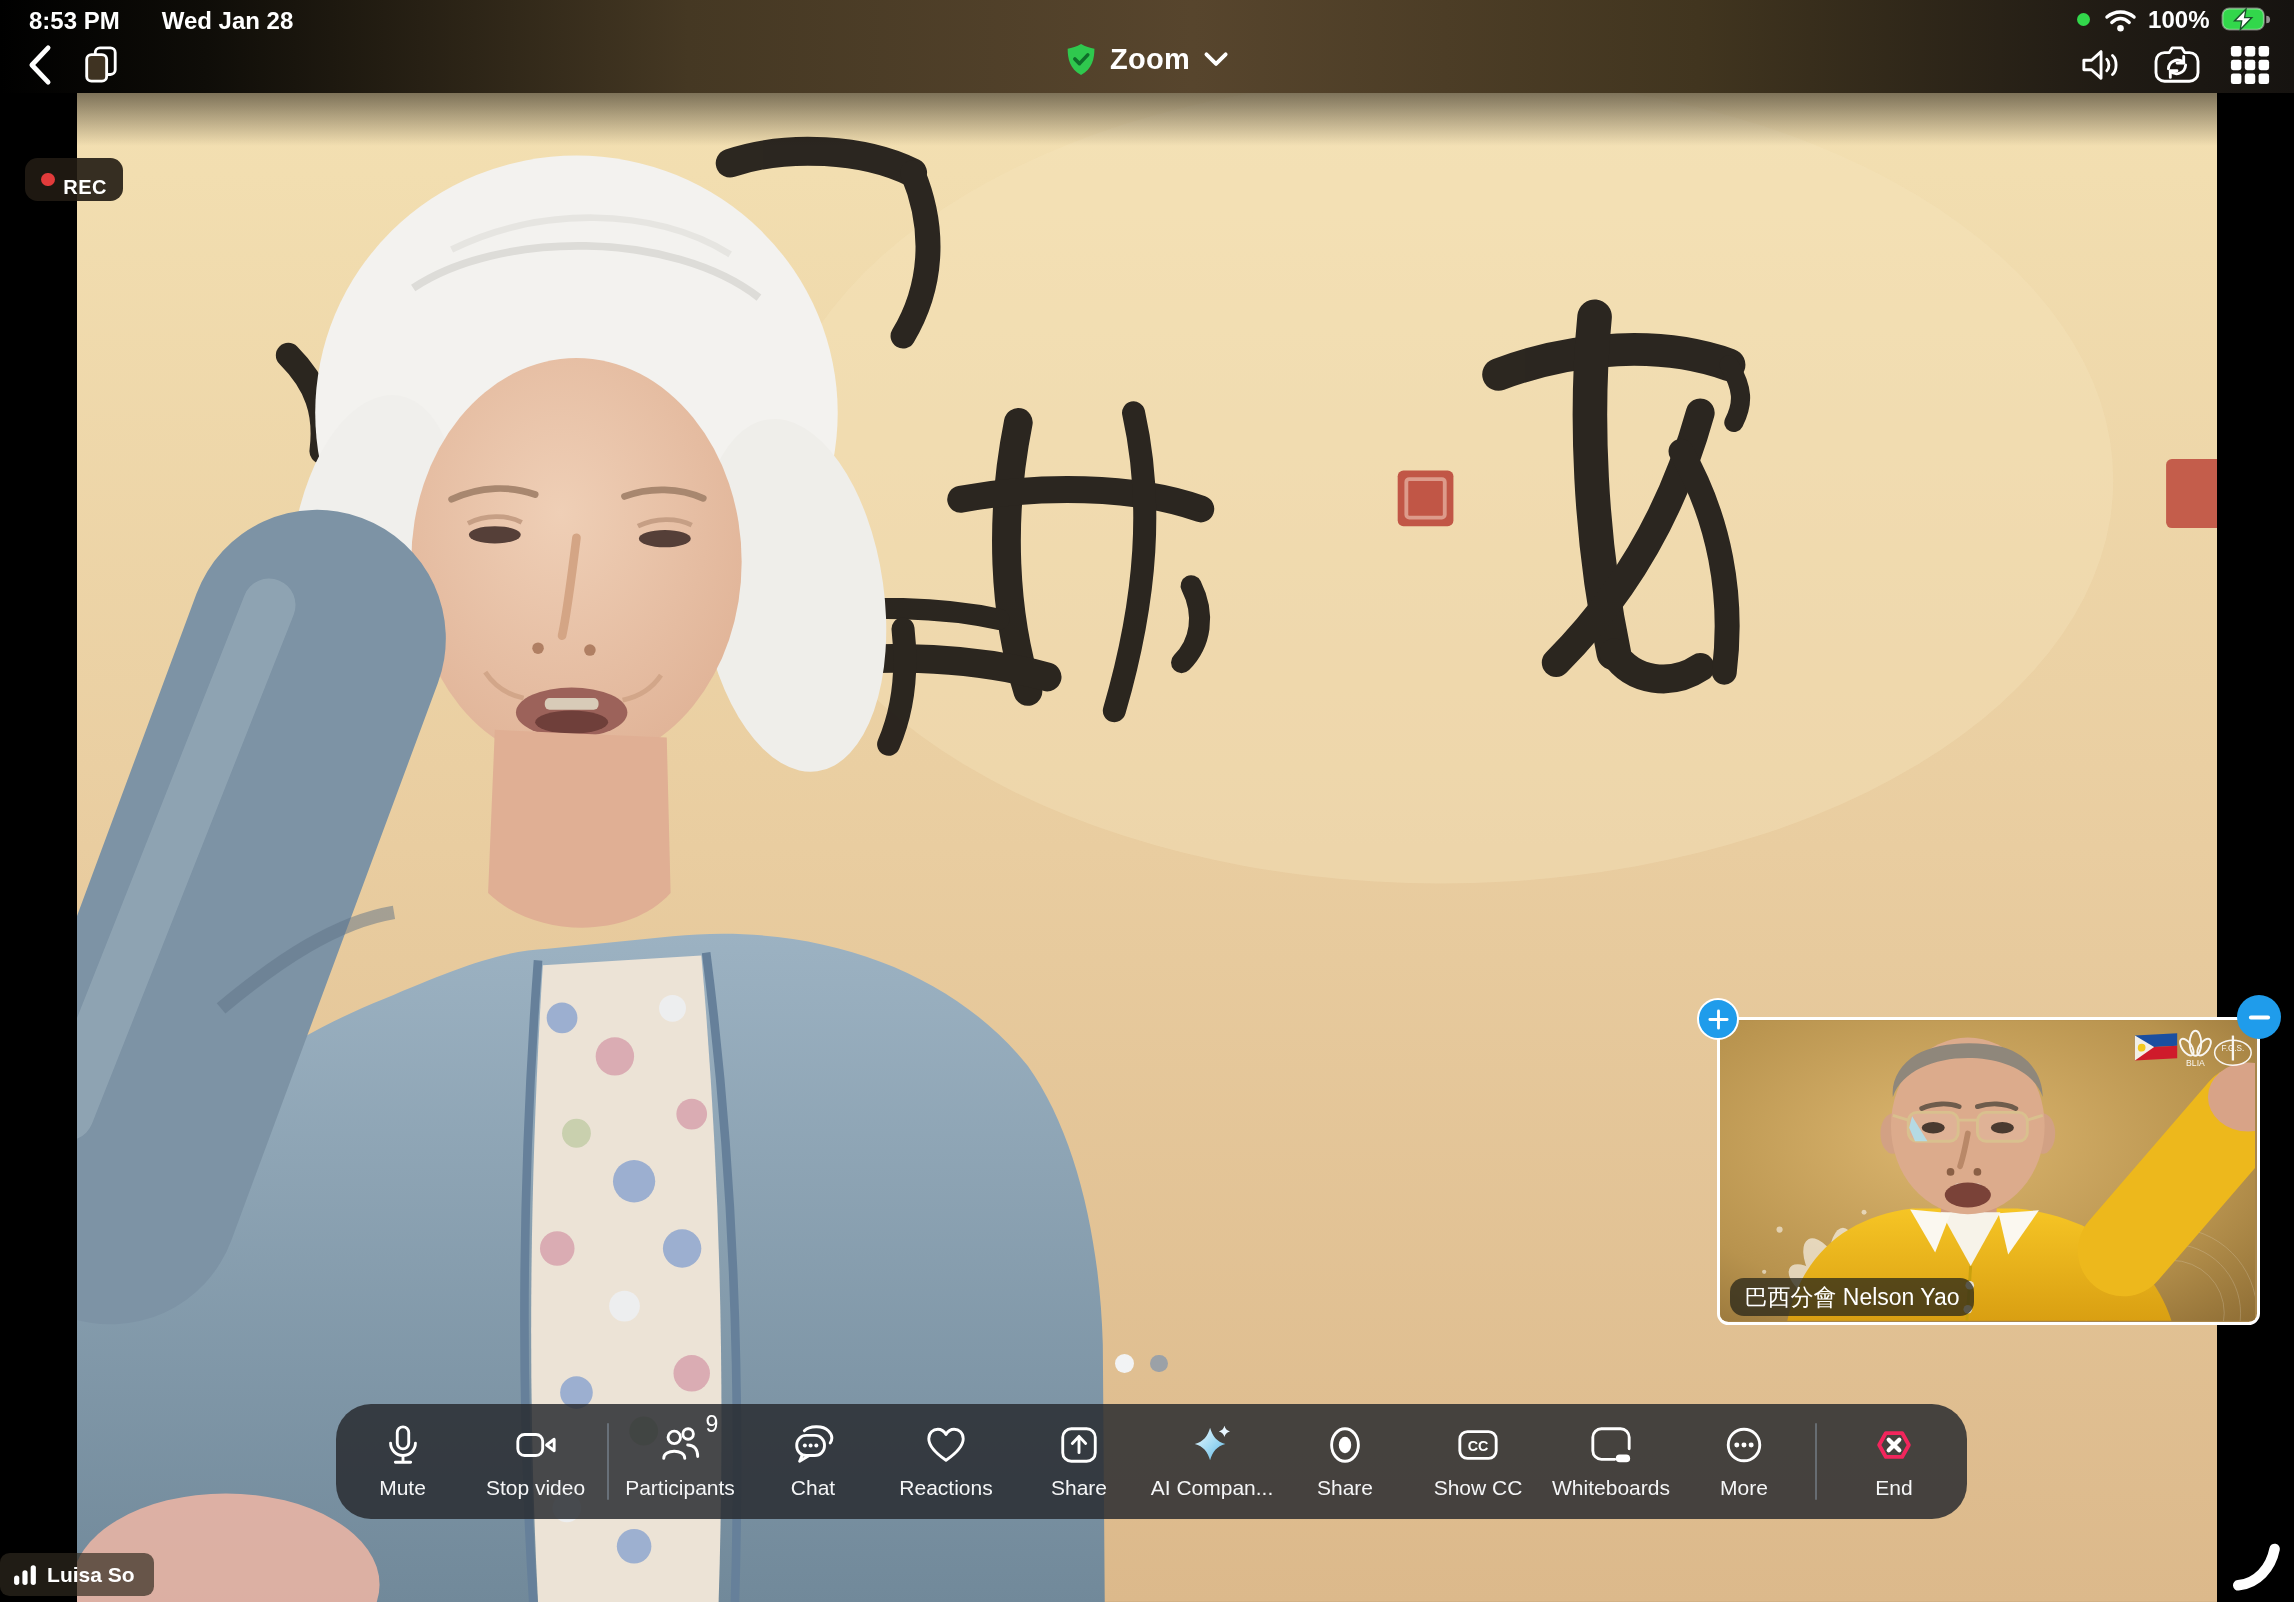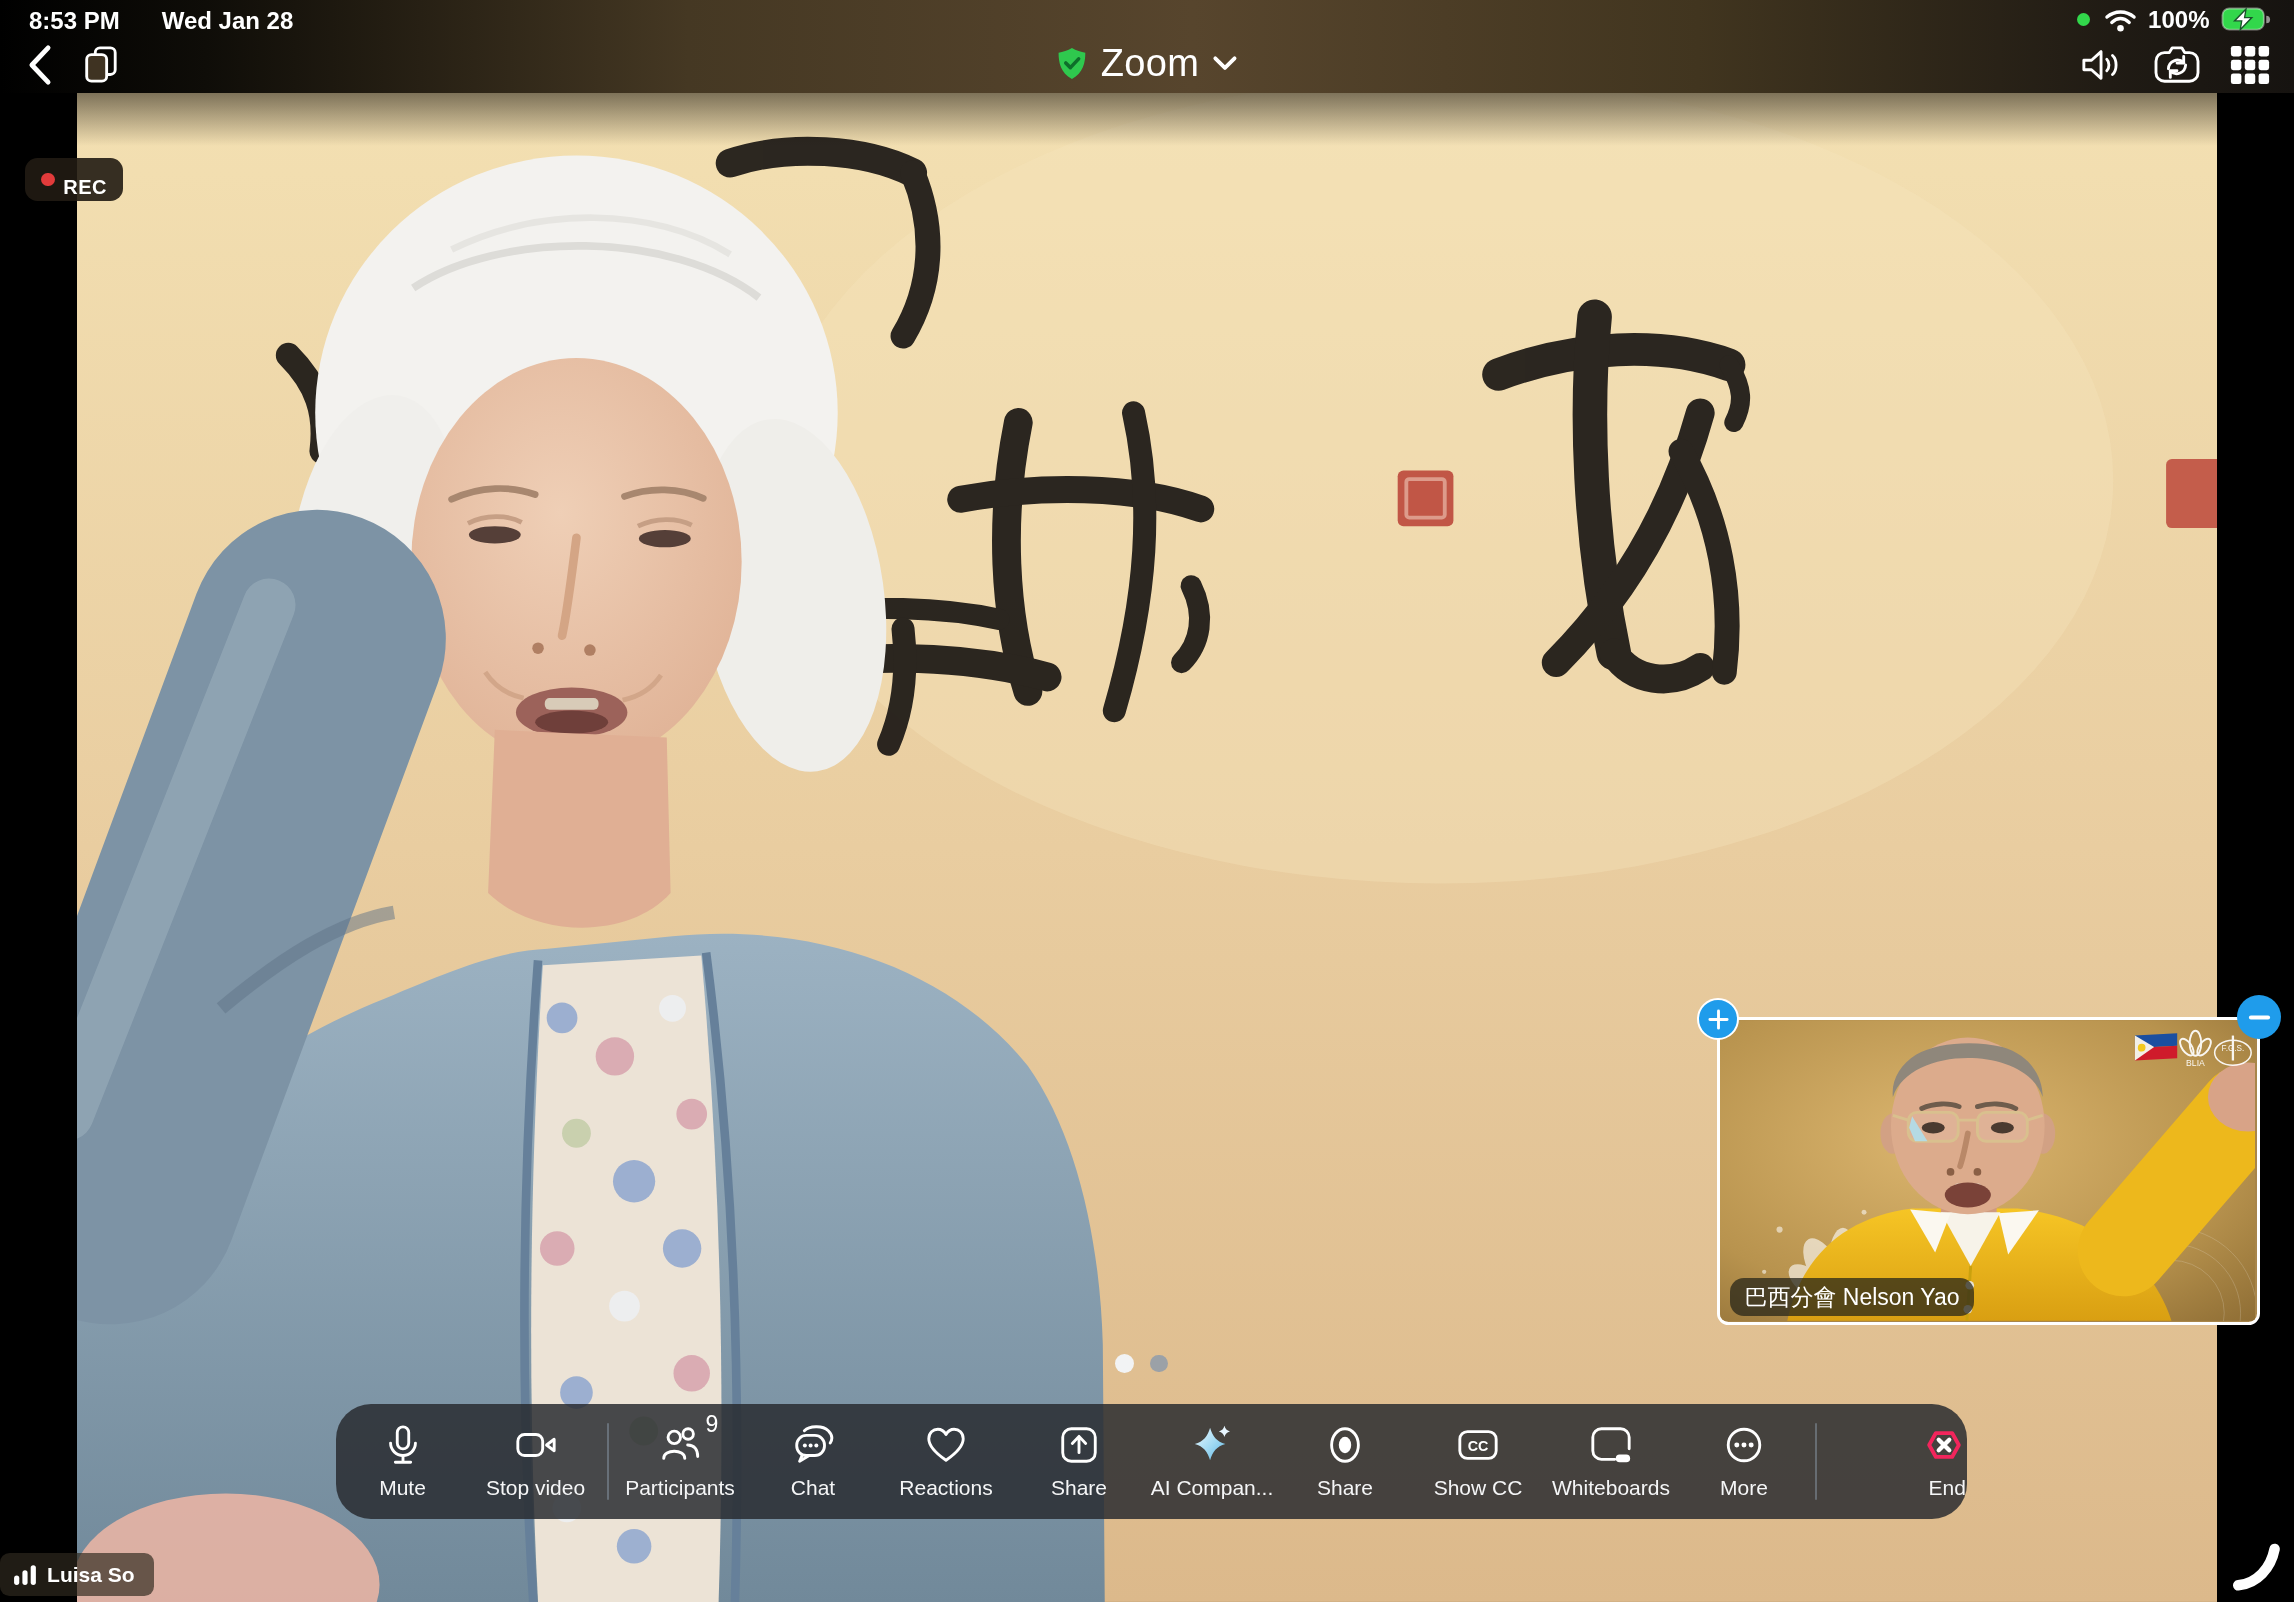--- a/index.html
+++ b/index.html
@@ -15,21 +15,21 @@
   
   .top-bar{position:absolute;left:0;top:0;width:2294px;height:93px;
            background:linear-gradient(90deg,#000 0%,#0f0d08 9%,#453823 30%,#57452d 52%,#41351f 74%,#201b14 92%,#161310 100%);}
   .status-row{position:absolute;left:0;top:0;width:100%;height:40px;}
   .status-left{position:absolute;left:29px;top:6.7px;display:flex;gap:42px;color:#fff;font-size:24px;font-weight:600;}
   .status-right{position:absolute;right:21px;top:5.8px;display:flex;align-items:center;gap:11.5px;color:#fff;font-size:24px;font-weight:600;}
   .green-dot{width:13.4px;height:13.4px;border-radius:50%;background:#32d74b;margin-right:1.9px;}
   .nav-row{position:absolute;left:0;top:38px;width:100%;height:55px;}
   .nav-left{position:absolute;left:25px;top:5.8px;display:flex;align-items:center;gap:27px;}
   .nav-center{position:absolute;left:50%;top:3.8px;transform:translateX(-50%);display:flex;align-items:center;gap:13.4px;}
-  .nav-title{color:#fff;font-size:38px;font-weight:400;letter-spacing:0.3px;}
+  .nav-title{color:#fff;font-size:29px;font-weight:700;letter-spacing:0.3px;}
   .nav-right{position:absolute;right:23px;top:5.8px;display:flex;align-items:center;gap:27px;}
   .navbtn{display:flex;align-items:center;justify-content:center;}
 
   
   .rec-badge{position:absolute;left:25px;top:158px;height:43px;display:flex;align-items:center;gap:8.6px;
              padding:0 16.3px;background:rgba(33,27,19,.9);border-radius:12.5px;}
   .rec-dot{width:13.4px;height:13.4px;border-radius:50%;background:#e23b3b;}
   .rec-text{color:#fff;font-size:20px;font-weight:700;letter-spacing:0.5px;margin-top:16px;}
 
   
@@ -53,21 +53,21 @@
   .dot.active{width:19px;height:19px;background:#f2f3f4;}
   .dot.idle{width:17.3px;height:17.3px;background:#9ba1a7;}
 
   
   .toolbar{position:absolute;left:336px;top:1404px;width:1631px;height:115px;border-radius:35px;
            background:rgba(39,42,46,.84);display:flex;align-items:center;}
   .tb-btn{width:133px;display:flex;flex-direction:column;align-items:center;justify-content:center;gap:8.6px;cursor:pointer;}
   .tb-btn .ic{position:relative;height:44px;display:flex;align-items:center;justify-content:center;}
   .tb-label{color:#f5f6f7;font-size:21px;white-space:nowrap;}
   .tb-divider{width:1.9px;height:77px;background:rgba(150,170,185,.42);margin:0 4.8px;border-radius:1px;}
-  .tb-end{width:144px;align-items:flex-end;}
+  .tb-end{width:144px;}
   .badge9{position:absolute;top:-12.5px;right:-16.3px;color:#fff;font-size:23px;font-weight:400;}
 
   
   .corner-arc{position:absolute;left:2221px;top:1524px;}
 </style>
 </head>
 <body>
 
 <div class="screen">
 

